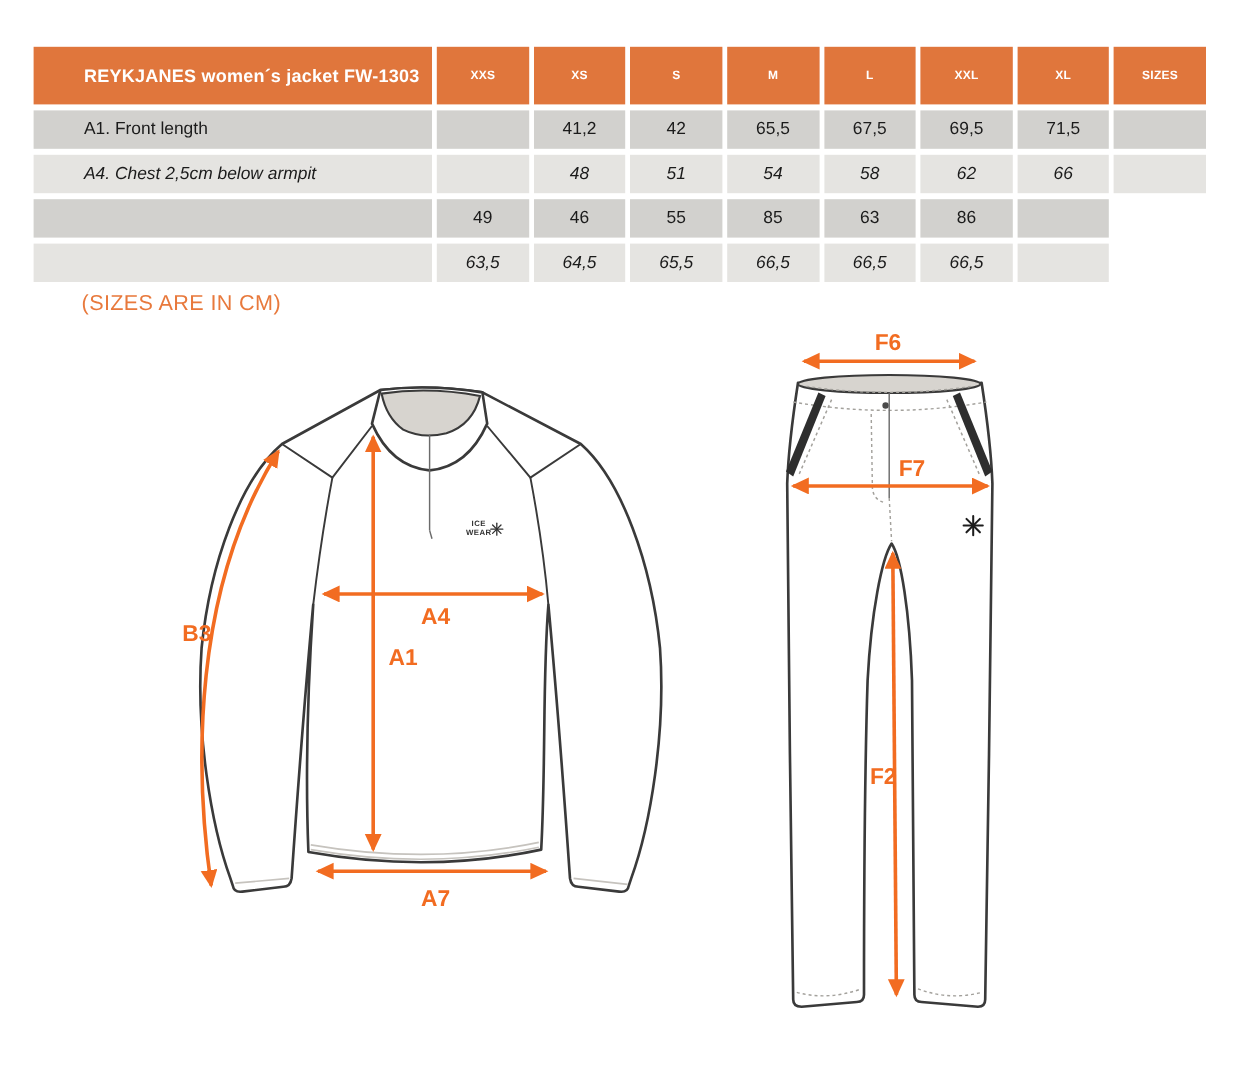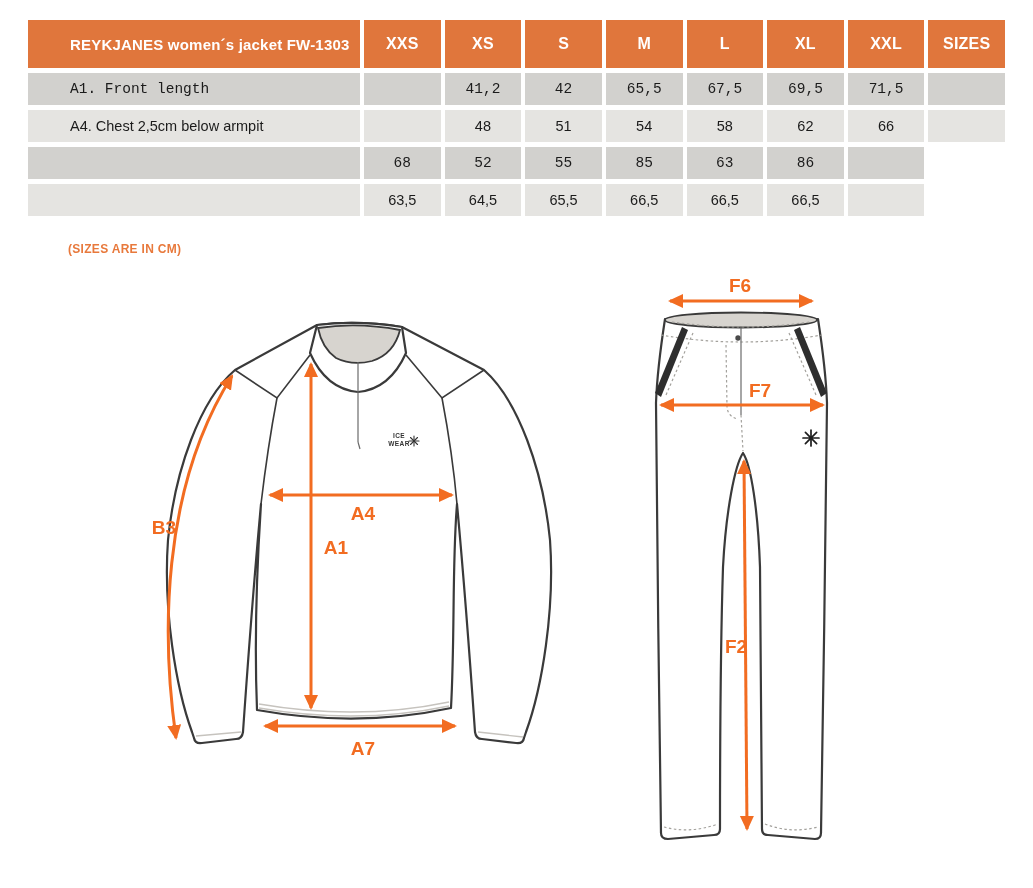--- a/index.html
+++ b/index.html
@@ -12,35 +12,35 @@
     --collar-gray:#D7D4CF;
     --stitch-gray:#C6C3BE;
     --text-dark:#1B1B1B;
   }
   html,body{margin:0;padding:0;background:#fff;}
   .screen{
     position:relative;width:1033px;height:888px;background:#ffffff;overflow:hidden;
     font-family:"Liberation Sans", sans-serif;color:var(--text-dark);
   }
   
-  .size-table{position:absolute;left:28px;top:20px;width:977px;}
+  .size-table{position:absolute;left:28px;top:39px;width:977px;}
   .t-row{display:grid;grid-template-columns:332px repeat(8,1fr);column-gap:4px;margin-bottom:5px;}
-  .t-row .cell{display:flex;align-items:center;justify-content:center;font-size:16px;}
+  .t-row .cell{display:flex;align-items:center;justify-content:center;font-size:10px;}
   .t-row.header{height:48px;}
   .t-row.header .cell{background:var(--header-bg);color:#fff;font-weight:bold;letter-spacing:.2px;}
   .t-row.header .cell.title{font-size:15px;}
   .t-row.data{height:32px;}
   .t-row.data .cell{color:var(--text-dark);font-size:14.5px;}
-  .t-row.data.dark .cell{background:var(--row-dark);font-family:Liberation Mono, monospace;}
-  .t-row.data.light .cell{background:var(--row-light);}
+  .t-row.data.dark .cell{background:var(--row-dark);}
+  .t-row.data.light .cell{background:var(--row-light);font-style:italic;}
   .cell.label{justify-content:flex-start;padding-left:42px;}
   
   .sizes-note{
     position:absolute;left:68px;top:242px;color:var(--note-orange);
-    font-size:12px;font-weight:bold;letter-spacing:.3px;
+    font-size:18px;font-weight:normal;letter-spacing:.3px;
   }
   
   .diagrams{position:absolute;left:0;top:270px;width:1033px;height:618px;}
   .garment{fill:#ffffff;stroke:var(--line-dark);stroke-width:2.2;stroke-linejoin:round;}
   .collar-outer{fill:#ffffff;stroke:var(--line-dark);stroke-width:2.2;stroke-linejoin:round;}
   .collar-inner{fill:var(--collar-gray);stroke:var(--line-dark);stroke-width:1.8;}
   .seam{fill:none;stroke:var(--line-dark);stroke-width:1.6;}
   .thinline{fill:none;stroke:#6b6b6b;stroke-width:1.2;}
   .stitch{fill:none;stroke:var(--stitch-gray);stroke-width:1.4;}
   .stitch-d{fill:none;stroke:#A3A19C;stroke-width:1.2;stroke-dasharray:2.5 2.5;}
@@ -58,22 +58,22 @@
 <div class="screen">
 
   <div class="size-table">
     <div class="t-row header">
       <div class="cell title label">REYKJANES women´s jacket FW-1303</div>
       <div class="cell">XXS</div>
       <div class="cell">XS</div>
       <div class="cell">S</div>
       <div class="cell">M</div>
       <div class="cell">L</div>
+      <div class="cell">XXL</div>
       <div class="cell">XL</div>
-      <div class="cell">XXL</div>
       <div class="cell">SIZES</div>
     </div>
 
     <div class="t-row data dark">
       <div class="cell label">A1. Front length</div>
       <div class="cell"></div>
       <div class="cell">41,2</div>
       <div class="cell">42</div>
       <div class="cell">65,5</div>
       <div class="cell">67,5</div>
@@ -89,22 +89,22 @@
       <div class="cell">51</div>
       <div class="cell">54</div>
       <div class="cell">58</div>
       <div class="cell">62</div>
       <div class="cell">66</div>
       <div class="cell"></div>
     </div>
 
     <div class="t-row data dark">
       <div class="cell"></div>
-      <div class="cell">68</div>
-      <div class="cell">52</div>
+      <div class="cell">49</div>
+      <div class="cell">46</div>
       <div class="cell">55</div>
       <div class="cell">85</div>
       <div class="cell">63</div>
       <div class="cell">86</div>
       <div class="cell"></div>
     </div>
 
     <div class="t-row data light">
       <div class="cell"></div>
       <div class="cell">63,5</div>

